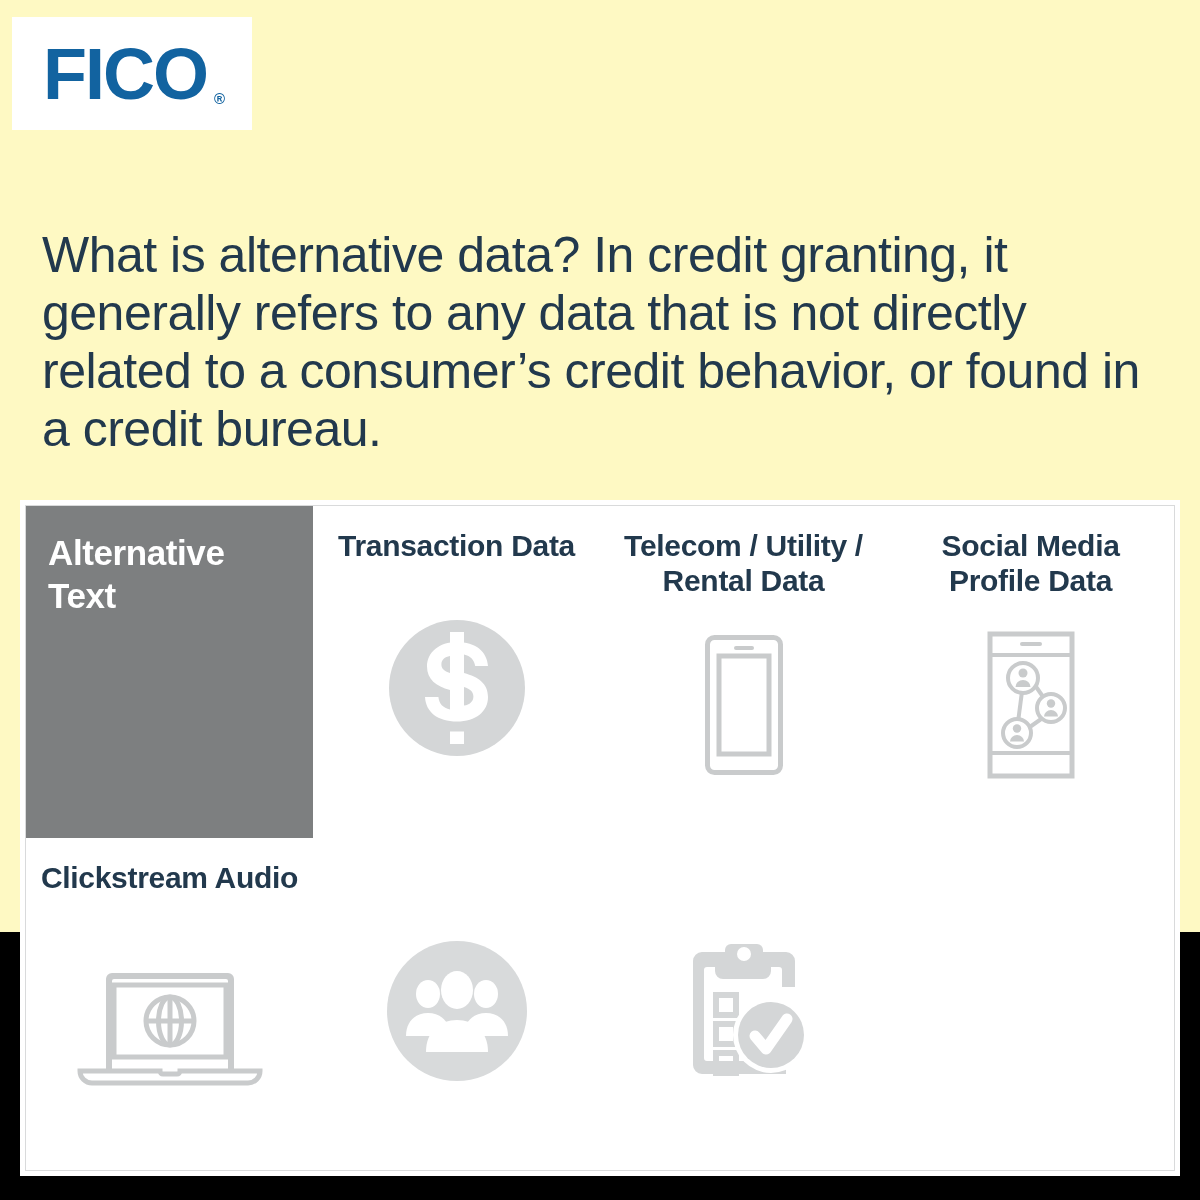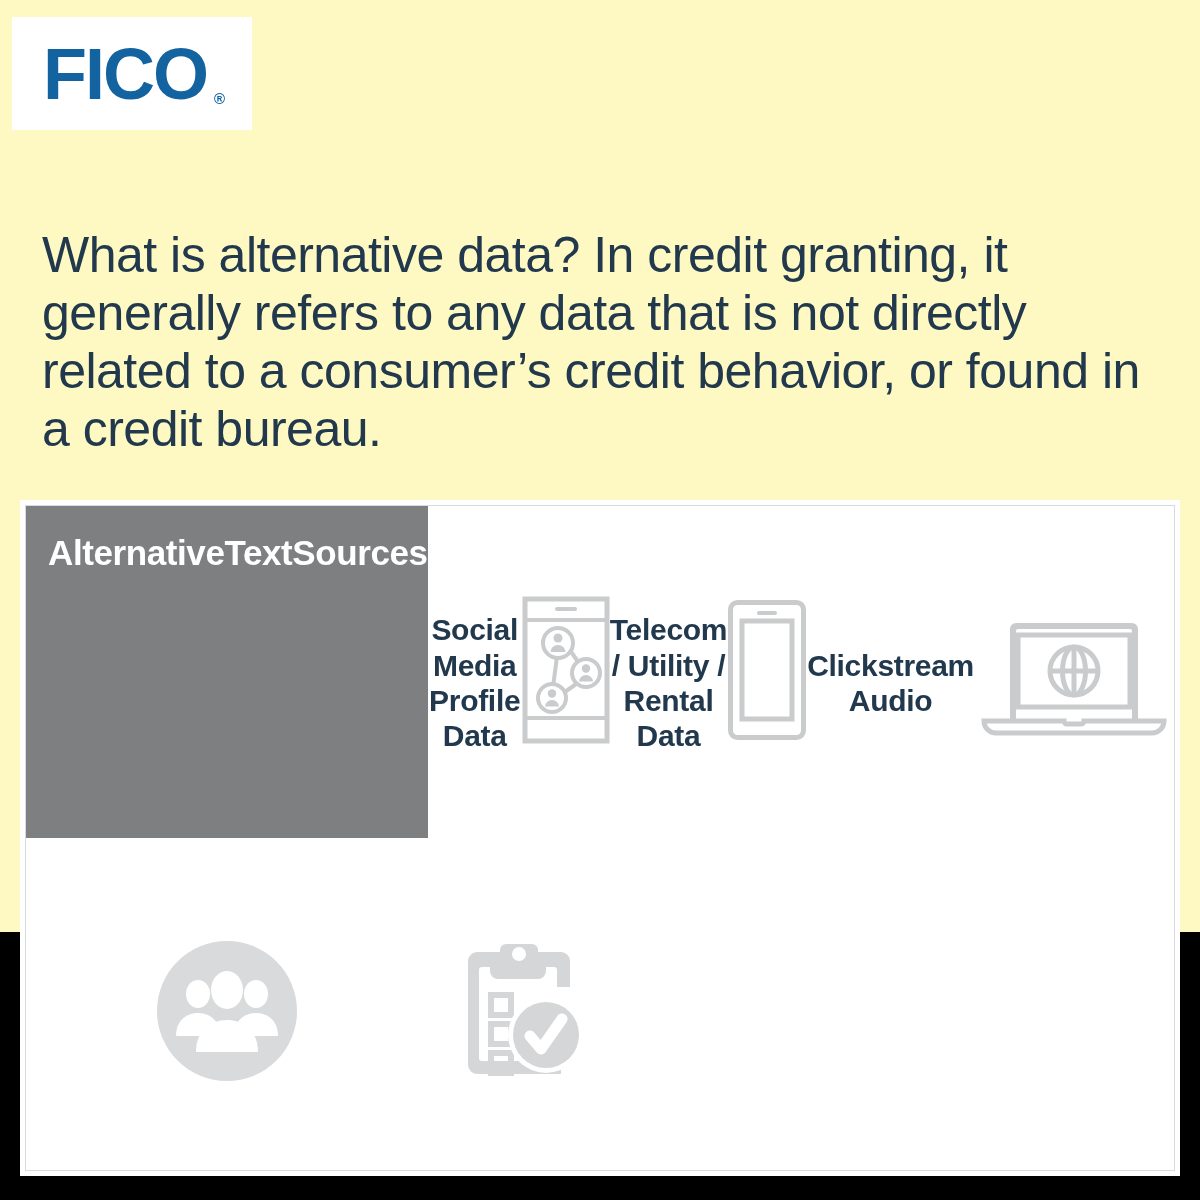--- a/index.html
+++ b/index.html
@@ -86,21 +86,21 @@
     position: absolute;
     inset: 0;
     display: grid;
     grid-template-columns: repeat(4, 1fr);
     grid-template-rows: 1fr 1fr;
   }
 
   .cell {
     position: relative;
     display: flex;
-    flex-direction: row;
+    flex-direction: column;
     align-items: center;
     padding-top: 22px;
   }
 
   .cell.header-cell {
     background: #7D7F80;
     align-items: flex-start;
     justify-content: flex-start;
     padding: 26px 0 0 22px;
   }
@@ -152,23 +152,50 @@
 
   <div class="headline">What is alternative data? In credit granting, it generally refers to any data that is not directly related to a consumer’s credit behavior, or found in a credit bureau.</div>
 
   <div class="panel">
     <div class="panel-inner">
       <div class="grid">
 
         <div class="cell header-cell r1">
           <div class="header-title">Alternative</div>
           <div class="header-title">Text</div>
-          <div class="header-title">Sources</div>
-        </div>
-
+        </div>
+
+        <div class="cell r1">
+          <div class="cell-title">Transaction Data</div>
+          <div class="icon-wrap">
+            <svg width="140" height="140" viewBox="0 0 140 140" aria-hidden="true">
+              <circle cx="70" cy="70" r="68" fill="#D4D6D7"></circle>
+              <path fill="#FFFFFF" d="M63 14 h14 v12.5 h-14 z M63 113.5 h14 v12.5 h-14 z"></path>
+              <path fill="#FFFFFF" d="M70 24
+                c-18 0-30 10.5-30 24.5 0 13 9 19.5 23 23.5
+                v19.5 c-7-1.5-11-6-11.6-12.5 H38
+                c0.8 15 12.6 24.5 32 24.5 19 0 31-10 31-24.5 0-13.5-9.5-20-24-24
+                V36.5 c6.6 1.5 10.4 5.6 11.2 11.6 H101
+                C100 33.5 88.6 24 70 24 Z
+                M63 38 v17 c-6-2-8.6-4.6-8.6-8.6 0-4.6 3.4-7.6 8.6-8.4 Z
+                M77 87.5 V69 c6.4 2.2 9.4 5 9.4 9.4 0 5-3.6 8.2-9.4 9.1 Z"></path>
+            </svg>
+          </div>
+        </div>
+
+        <div class="cell r1">
+          <div class="cell-title">Telecom / Utility / Rental Data</div>
+          <div class="icon-wrap">
+            <svg width="80" height="142" viewBox="0 0 80 142" aria-hidden="true">
+              <rect x="3.5" y="3.5" width="73" height="135" rx="7" ry="7" fill="none" stroke="#C9CBCC" stroke-width="5"></rect>
+              <rect x="15" y="22" width="50" height="98" fill="none" stroke="#C9CBCC" stroke-width="5"></rect>
+              <rect x="30" y="12" width="20" height="4" rx="2" fill="#C9CBCC"></rect>
+            </svg>
+          </div>
+        </div>
 
         <div class="cell r1">
           <div class="cell-title">Social Media Profile Data</div>
           <div class="icon-wrap">
             <svg width="88" height="148" viewBox="0 0 88 148" aria-hidden="true">
               <rect x="3" y="3" width="82" height="142" fill="none" stroke="#C9CBCC" stroke-width="5"></rect>
               <line x1="3" y1="24" x2="85" y2="24" stroke="#C9CBCC" stroke-width="4"></line>
               <line x1="3" y1="122" x2="85" y2="122" stroke="#C9CBCC" stroke-width="4"></line>
               <rect x="33" y="11" width="22" height="4" rx="2" fill="#C9CBCC"></rect>
 
@@ -184,31 +211,20 @@
               <circle cx="64" cy="72.5" r="4.2" fill="#C9CBCC"></circle>
               <path d="M57 85.5 a7 6.5 0 0 1 14 0 z" fill="#C9CBCC"></path>
 
               <circle cx="30" cy="102" r="14" fill="#FFFFFF" stroke="#C9CBCC" stroke-width="4"></circle>
               <circle cx="30" cy="97.5" r="4.2" fill="#C9CBCC"></circle>
               <path d="M23 110.5 a7 6.5 0 0 1 14 0 z" fill="#C9CBCC"></path>
             </svg>
           </div>
         </div>
 
-        <div class="cell r1">
-          <div class="cell-title">Telecom / Utility / Rental Data</div>
-          <div class="icon-wrap">
-            <svg width="80" height="142" viewBox="0 0 80 142" aria-hidden="true">
-              <rect x="3.5" y="3.5" width="73" height="135" rx="7" ry="7" fill="none" stroke="#C9CBCC" stroke-width="5"></rect>
-              <rect x="15" y="22" width="50" height="98" fill="none" stroke="#C9CBCC" stroke-width="5"></rect>
-              <rect x="30" y="12" width="20" height="4" rx="2" fill="#C9CBCC"></rect>
-            </svg>
-          </div>
-        </div>
-
         <div class="cell r2">
           <div class="cell-title">Clickstream Audio</div>
           <div class="icon-wrap">
             <svg width="200" height="140" viewBox="0 0 200 140" aria-hidden="true">
 
               <path d="M36 20 a6 6 0 0 1 6-6 h116 a6 6 0 0 1 6 6 v90 h-6 V22 a2 2 0 0 0-2-2 H44 a2 2 0 0 0-2 2 v88 h-6 z" fill="#C9CBCC"></path>
               <rect x="44" y="26" width="112" height="72" fill="none" stroke="#C9CBCC" stroke-width="5"></rect>
 
               <circle cx="100" cy="62" r="24" fill="none" stroke="#C9CBCC" stroke-width="5"></circle>
               <line x1="76" y1="62" x2="124" y2="62" stroke="#C9CBCC" stroke-width="5"></line>

